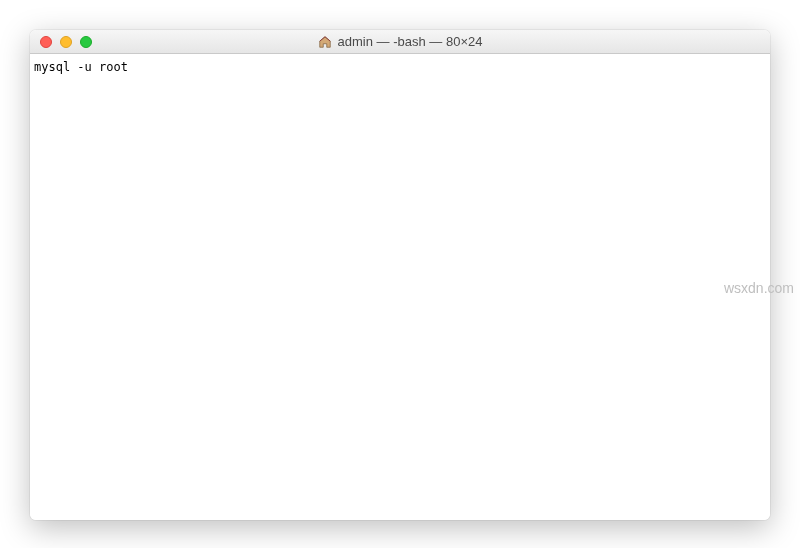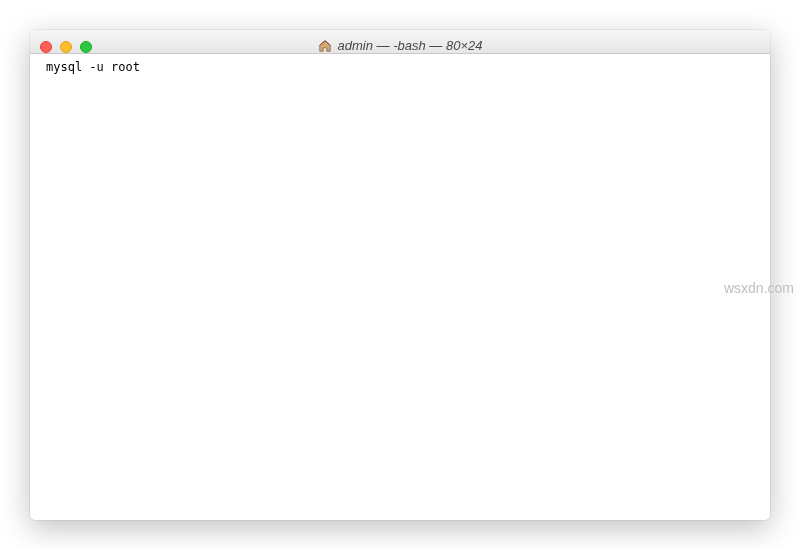--- a/index.html
+++ b/index.html
@@ -23,23 +23,22 @@
       border-radius: 6px;
       box-shadow: 0 8px 30px rgba(0,0,0,0.25), 0 0 0 1px rgba(0,0,0,0.05);
       overflow: hidden;
       background: #ffffff;
     }
     .title-bar {
       height: 24px;
       background: linear-gradient(to bottom, #f6f6f6 0%, #e6e6e6 100%);
       border-bottom: 1px solid #c9c9c9;
       display: flex;
-      align-items: flex-end;
+      align-items: center;
       position: relative;
-      font-style: italic;
     }
     .traffic-lights {
       display: flex;
       align-items: center;
       gap: 8px;
       padding-left: 10px;
     }
     .light {
       width: 12px;
       height: 12px;
@@ -78,21 +77,21 @@
       width: 14px;
       height: 14px;
     }
     .title-text {
       font-size: 13px;
       color: #4a4a4a;
       font-weight: 400;
       white-space: nowrap;
     }
     .terminal-body {
-      padding: 6px 16px;
+      padding: 6px 4px;
       font-family: "Monaco", "Menlo", "Consolas", monospace;
       font-size: 12px;
       color: #000000;
       background: #ffffff;
       height: calc(100% - 24px);
       line-height: 1.3;
     }
     .watermark {
       position: absolute;
       right: 6px;

